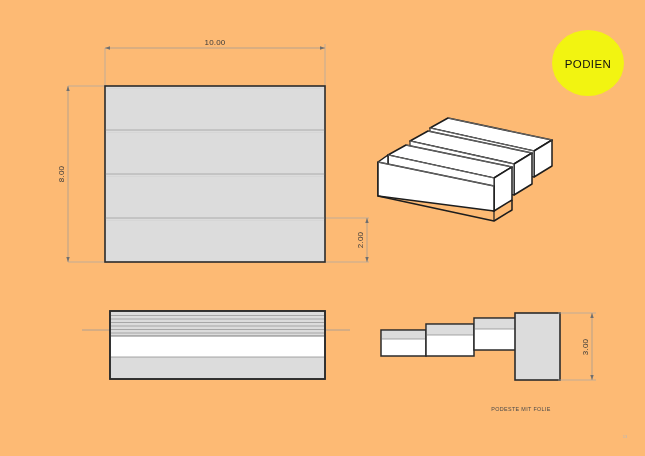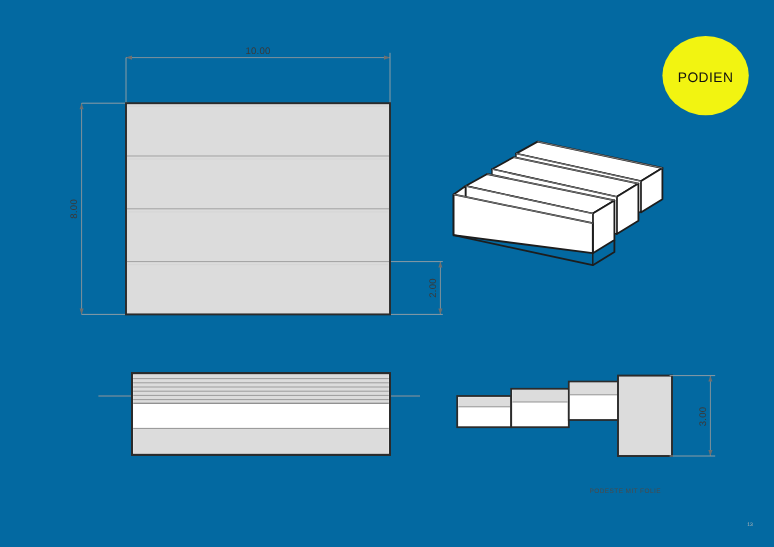--- a/index.html
+++ b/index.html
@@ -8,21 +8,21 @@
     padding: 0;
     background: #ffffff;
   }
   body {
     font-family: "Liberation Sans", sans-serif;
   }
   #sheet {
     position: relative;
     width: 645px;
     height: 456px;
-    background: #0369a1;
+    background: #fdba74;
     overflow: hidden;
   }
   #sheet svg {
     position: absolute;
     top: 0;
     left: 0;
     display: block;
   }
   .dimtext {
     font-family: "Liberation Sans", sans-serif;

